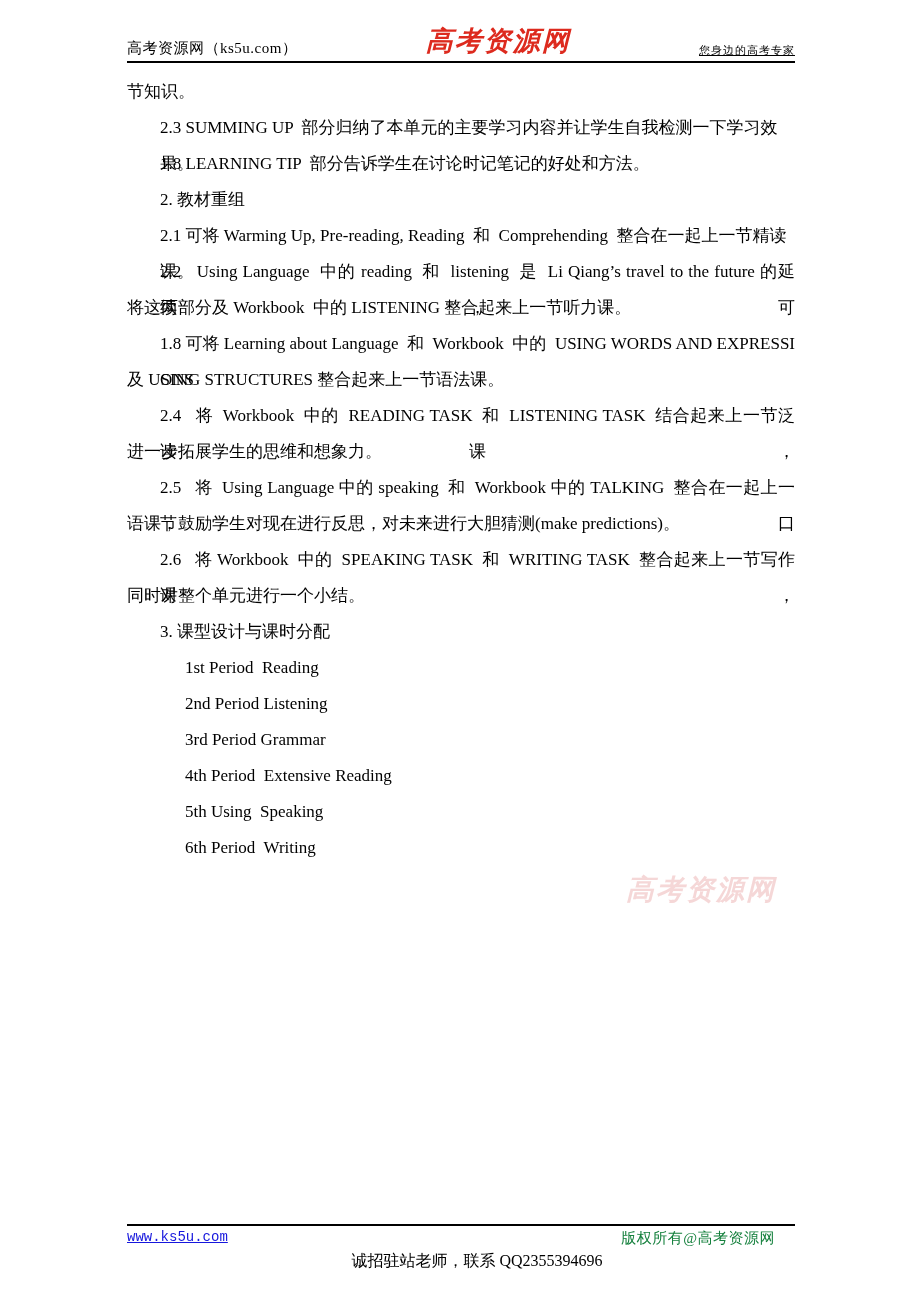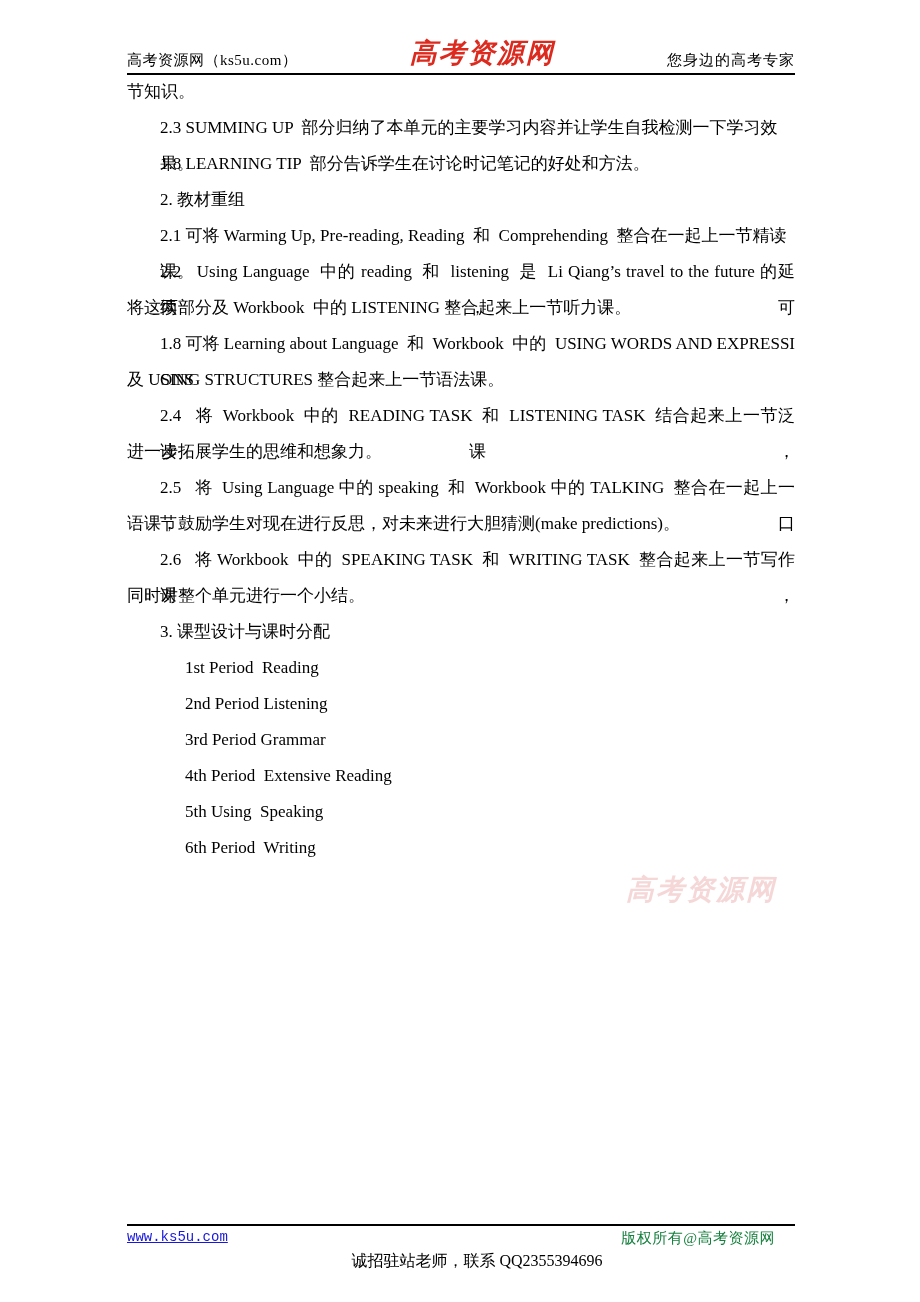--- a/index.html
+++ b/index.html
@@ -6,32 +6,32 @@
   .page {
     position:relative;
     width:920px; height:1302px;
     background:#ffffff;
     font-family:"Liberation Serif", serif;
     color:#000;
     overflow:hidden;
   }
   
   .header {
-    position:absolute; left:127px; top:16px; width:668px; height:59px;
+    position:absolute; left:127px; top:4px; width:668px; height:59px;
     border-bottom:2px solid #000;
     display:flex; justify-content:space-between; align-items:flex-end;
     box-sizing:border-box; padding-bottom:3px;gap:28px;
   }
   .header-left { font-size:15px; letter-spacing:0.5px; }
   .header-logo {
     font-size:27px; font-weight:bold; font-style:italic;
     letter-spacing:2px; line-height:1;
     position:relative; top:-3px;
   }
-  .header-right { font-size:15px; letter-spacing:1px; }
+  .header-right { font-size:11px; letter-spacing:1px;text-decoration:underline; }
   
   .content { position:absolute; left:127px; top:74px; width:668px; }
   .line {
     height:36px; line-height:36px; font-size:17px;
     white-space:pre-wrap; word-break:break-all;
   }
   .ind   { padding-left:33px; }
   .list  { padding-left:58px; }
   .full  { text-align:justify; text-align-last:justify; }
   

